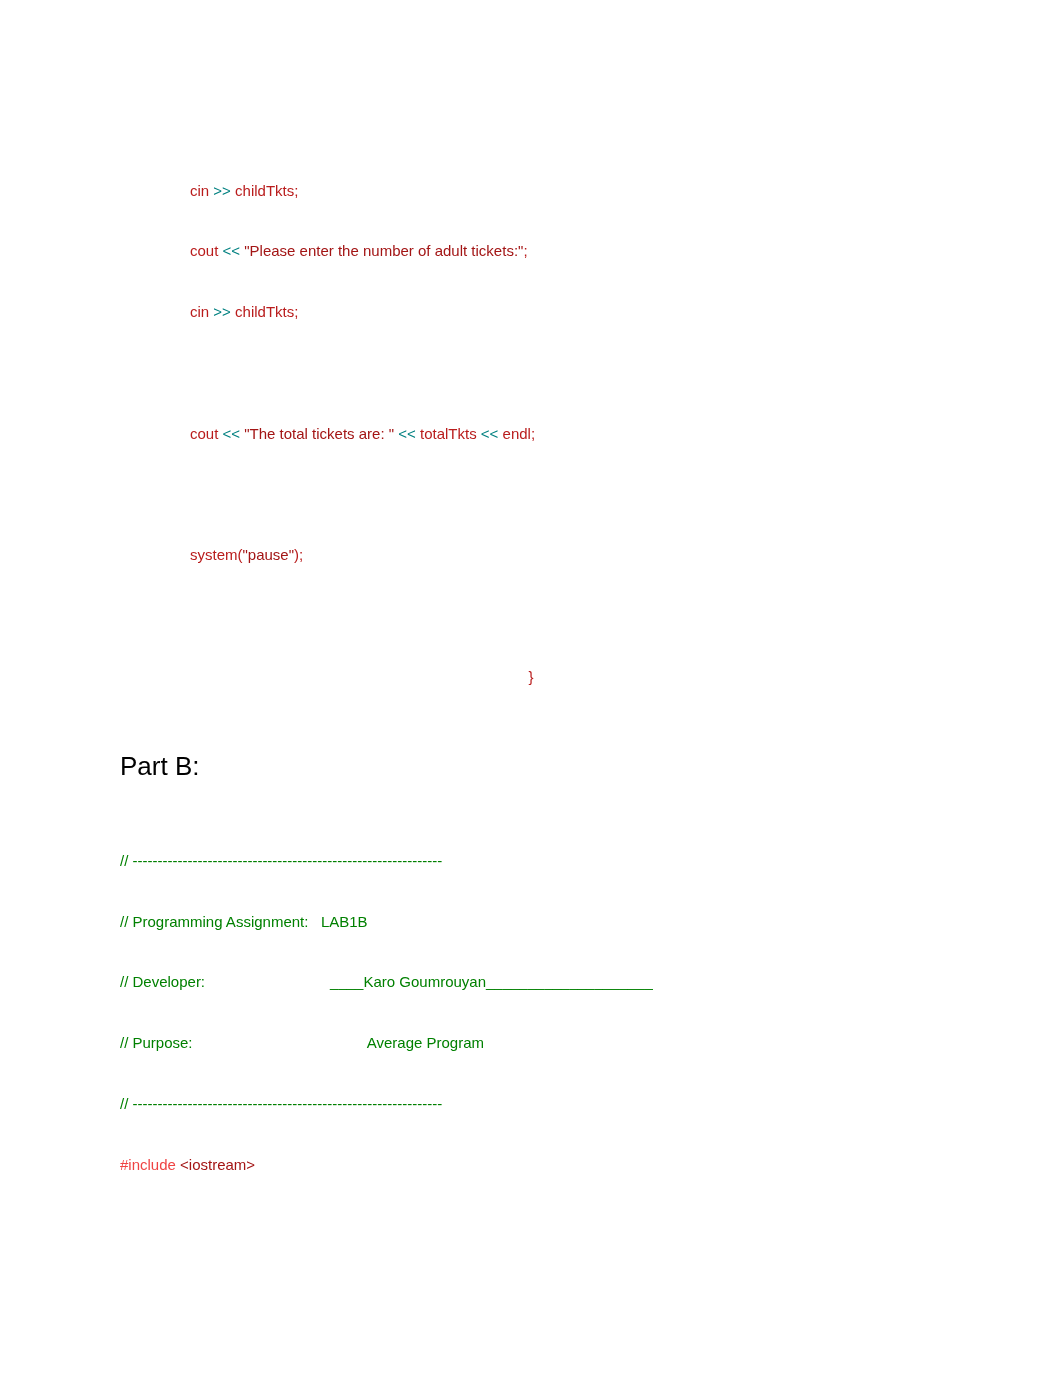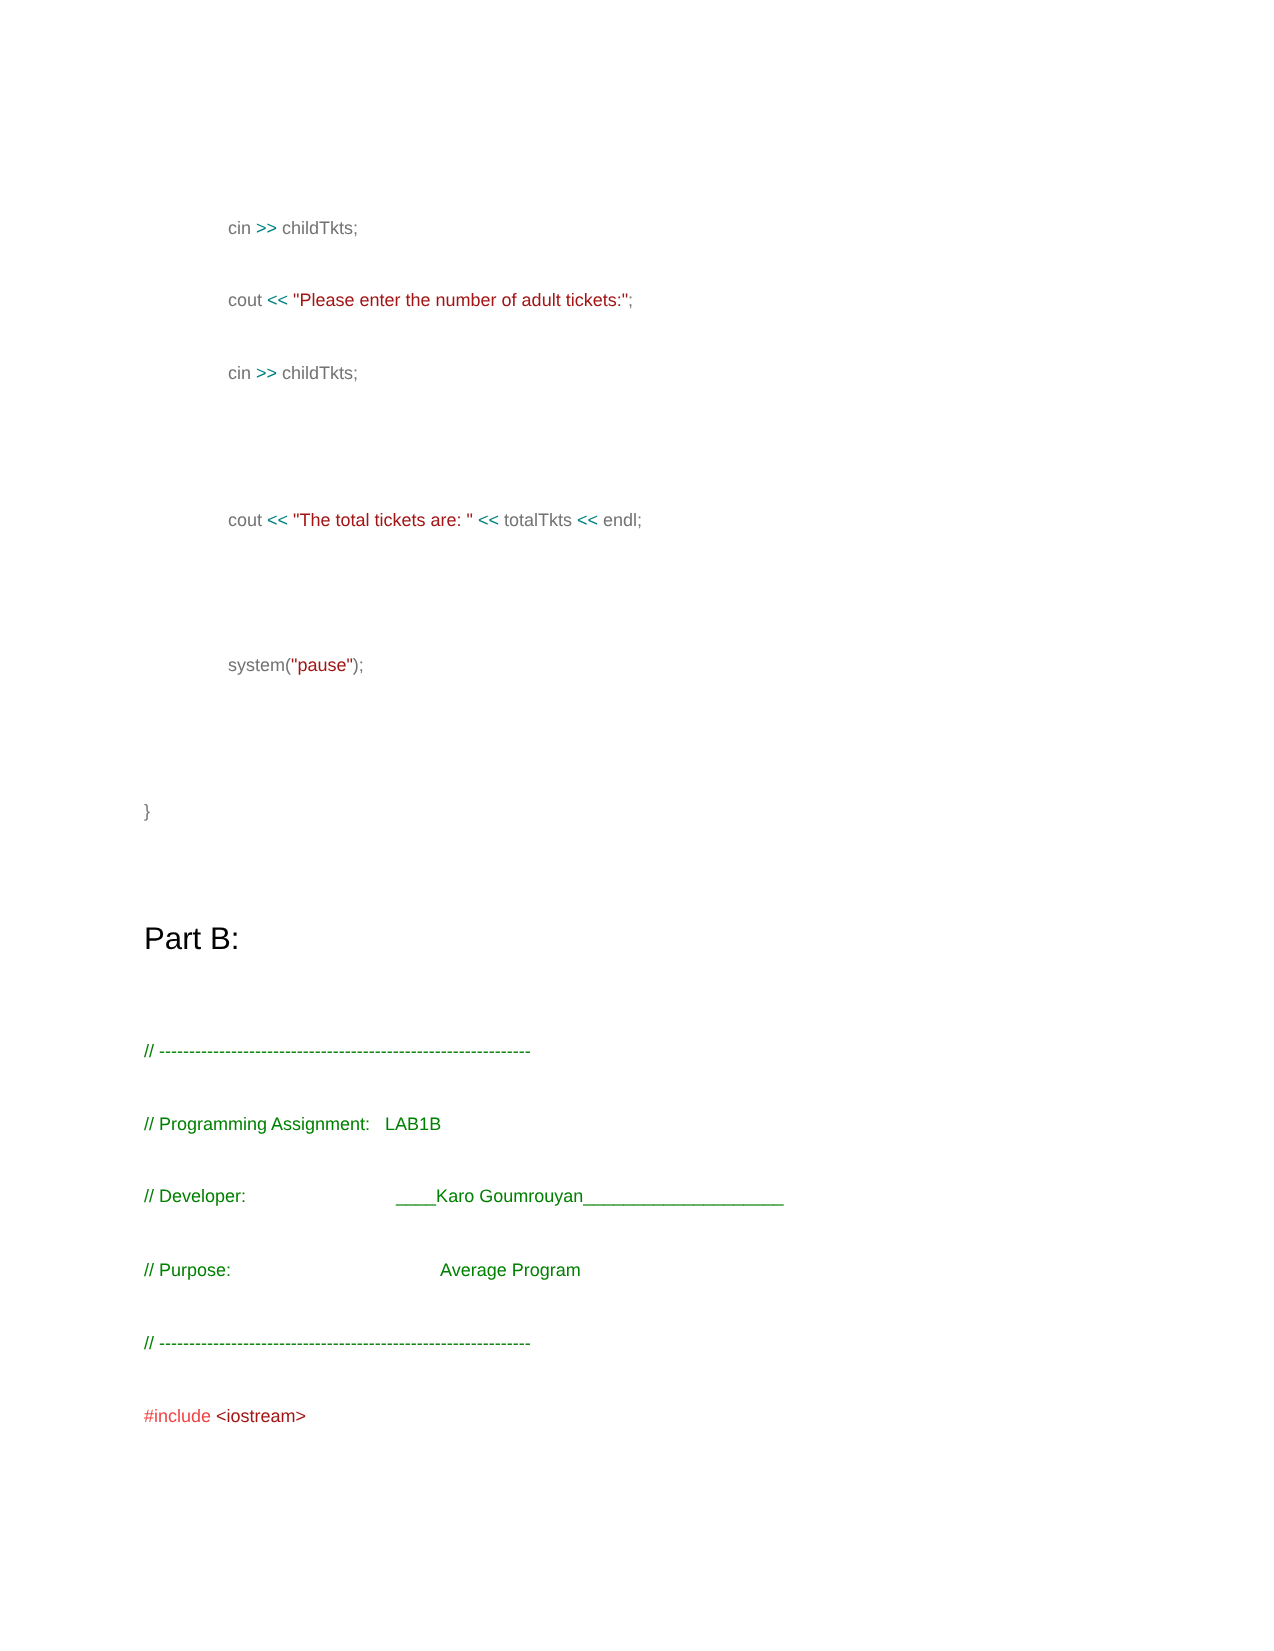--- a/index.html
+++ b/index.html
@@ -19,24 +19,24 @@
       line-height: 1.35;
       white-space: pre;
       color: #000000;
     }
     .indent1 { padding-left: 70px; }
     .heading {
       font-family: "Segoe UI", sans-serif;
       font-size: 26px;
       font-weight: 400;
       color: #000000;
-      margin-top: 40px;
+      margin-top: 24px;
       margin-bottom: 28px;
     }
-    .c-black { color: #737373; }
+    .c-black { color: #b91c1c; text-align: center; }
     .c-teal { color: #008080; }
     .c-red { color: #a31515; }
     .c-gray { color: #ef4444; }
     .c-green { color: #008000; }
   </style>
 </head>
 <body>
 
 <div class="page">
 

